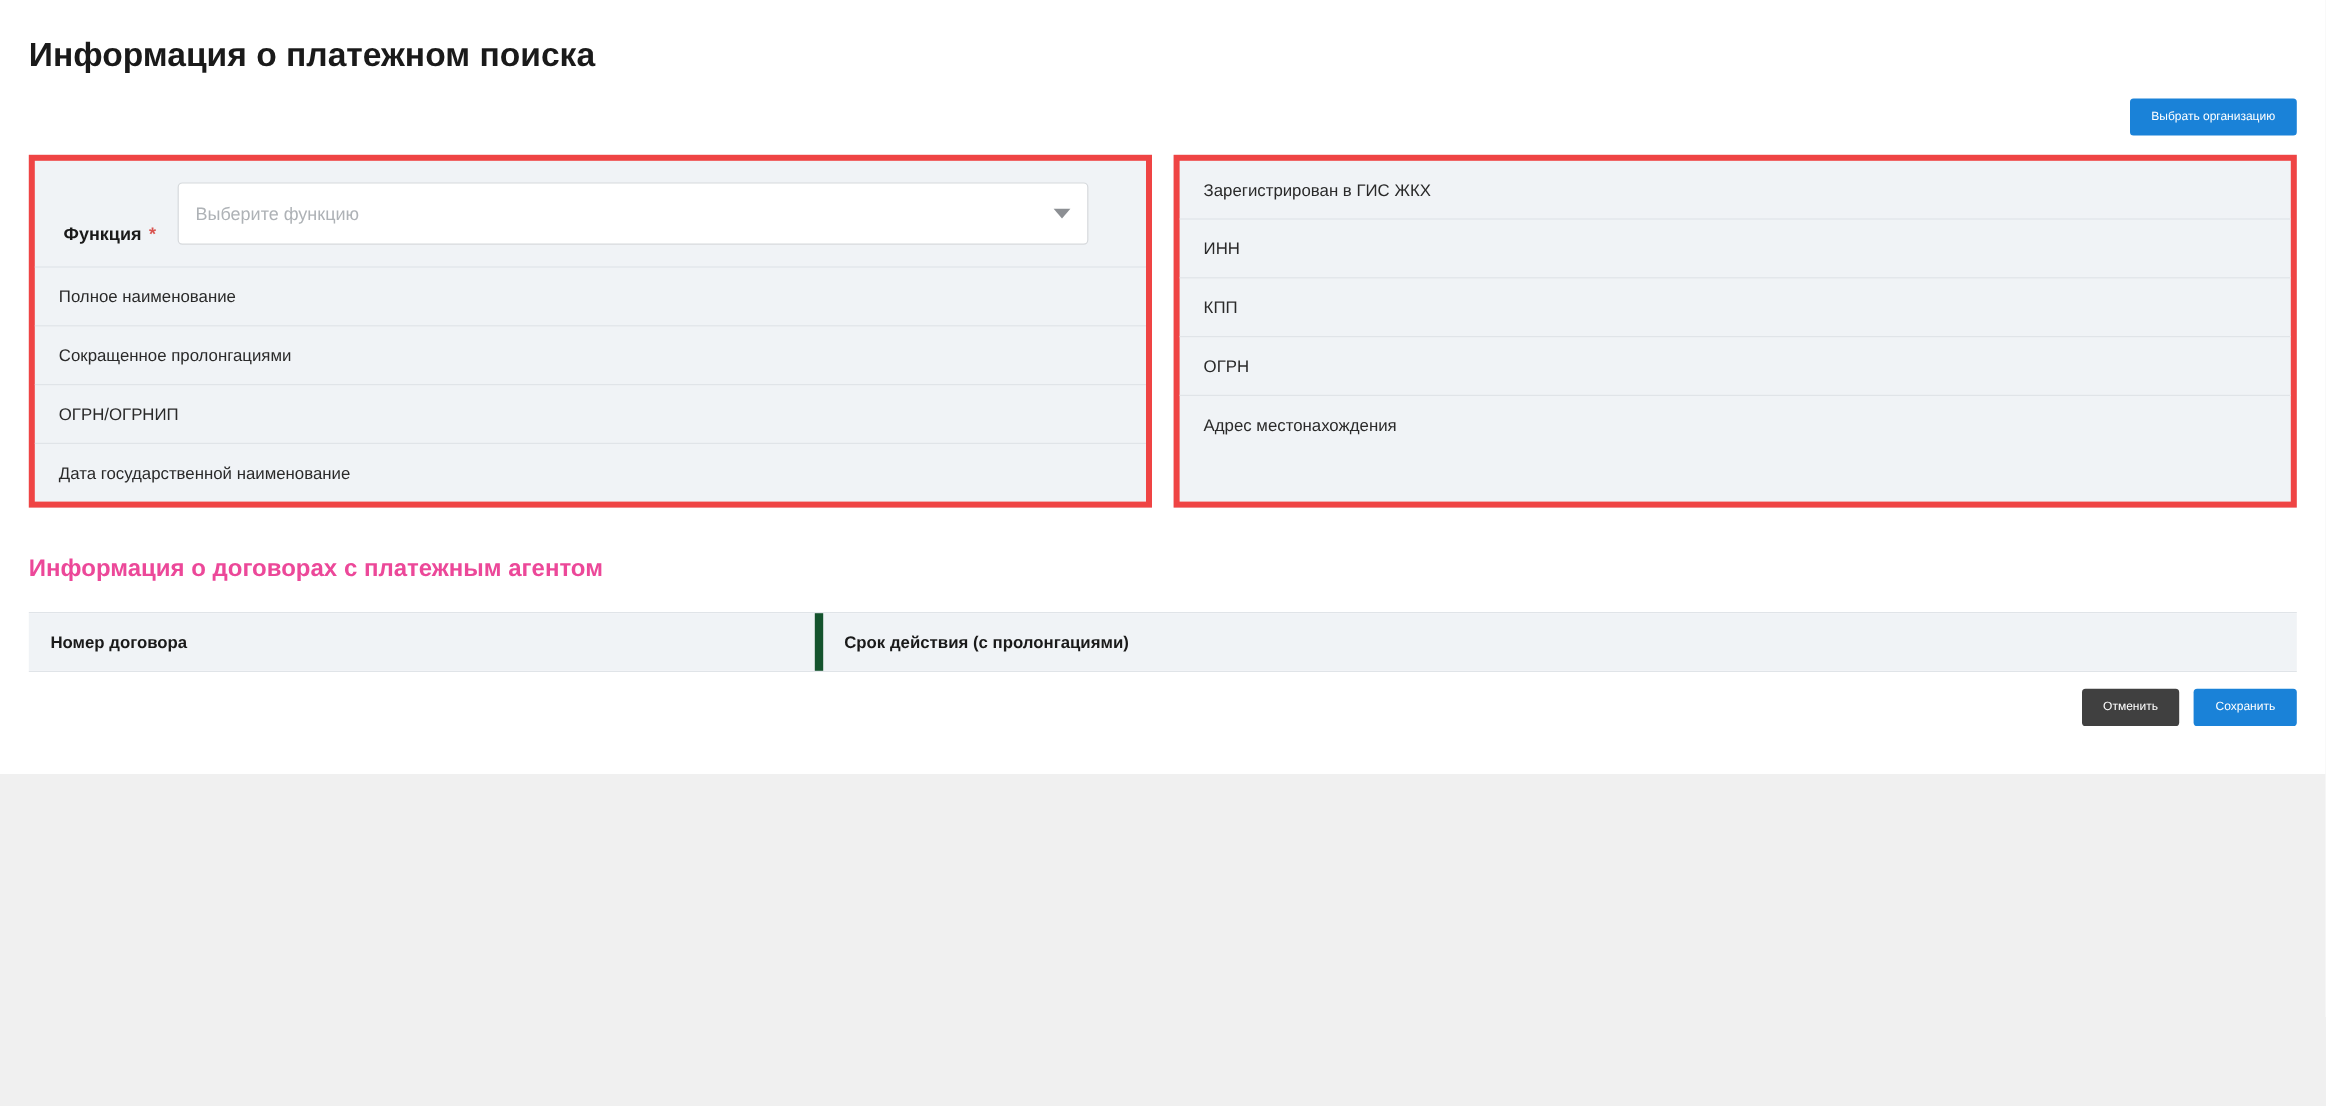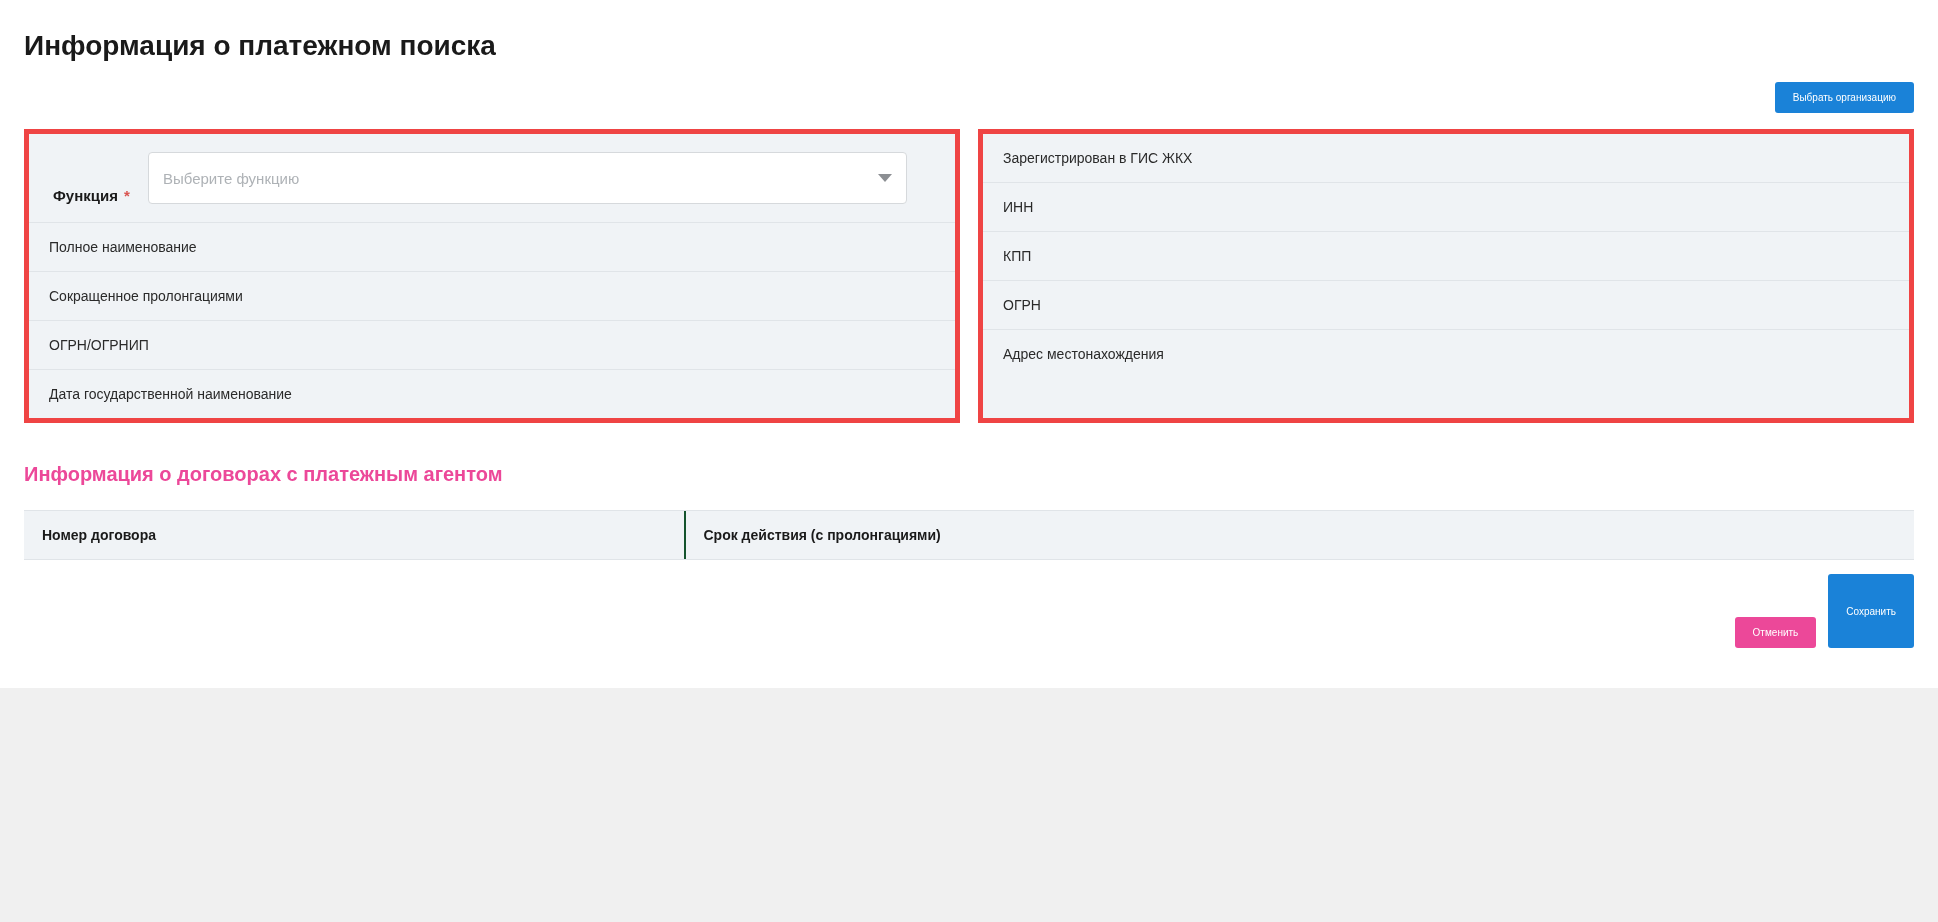--- a/index.html
+++ b/index.html
@@ -35,22 +35,21 @@
       border: none;
       border-radius: 3px;
       cursor: pointer;
       color: #fff;
       font-family: inherit;
     }
     .btn-primary {
       background: #1a82d8;
     }
     .btn-secondary {
-      background: #ec4899;
-      margin-top: 43px;
+      background: #404040;
     }
     .two-col {
       display: flex;
       gap: 18px;
       margin-bottom: 40px;
     }
     .panel {
       flex: 1;
       background: #f0f3f6;
       border: 5px solid #ef4444;
@@ -121,21 +120,21 @@
     }
     .table-header {
       display: flex;
       background: #f0f3f6;
     }
     .th-cell {
       padding: 16px 18px;
       font-size: 14px;
       font-weight: bold;
       color: #1a1a1a;
-      border-right: 2px solid #14532d;
+      border-right: 7px solid #14532d;
     }
     .th-cell:last-child {
       border-right: none;
     }
     .th-number { flex: 0 0 35%; }
     .th-term { flex: 1; }
     .empty-results {
       font-size: 15px;
       color: #1a1a1a;
       margin-bottom: 40px;

